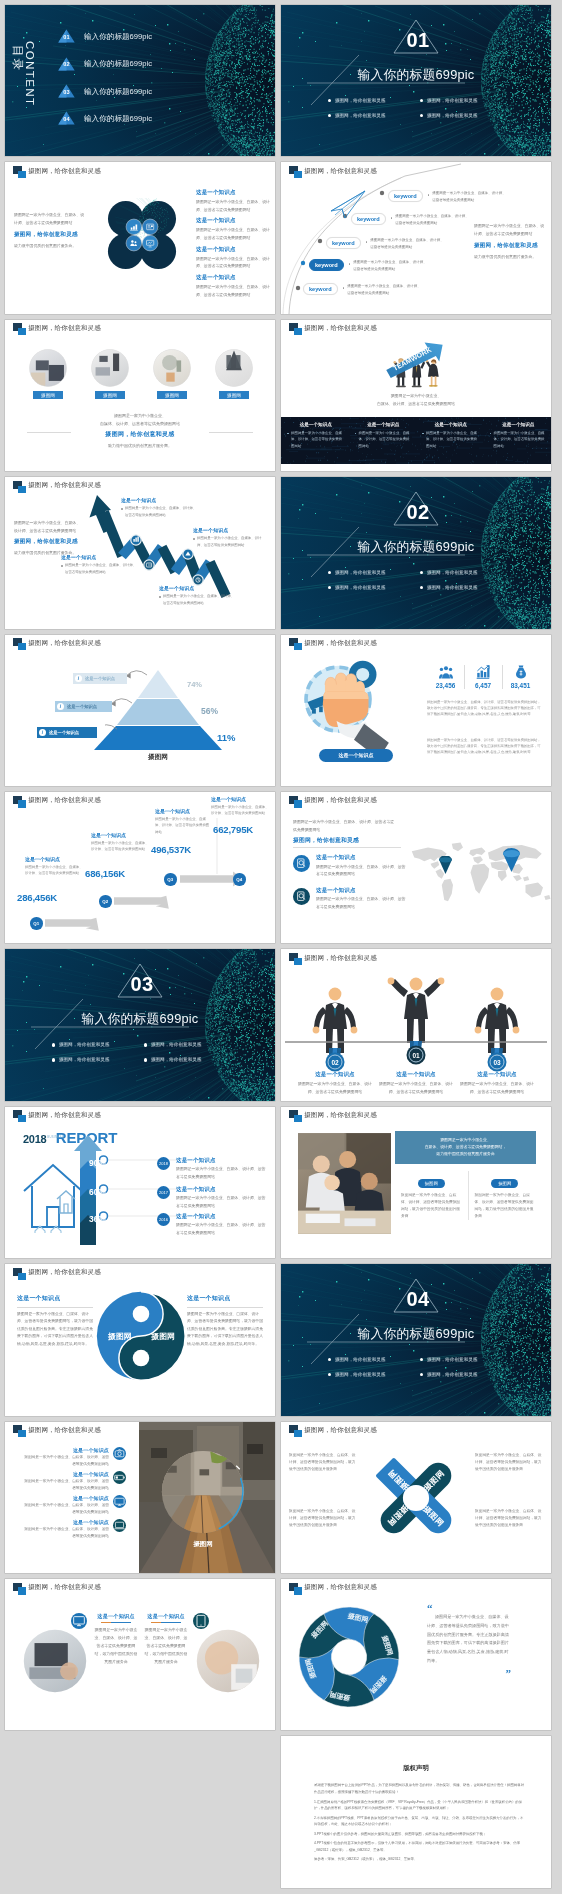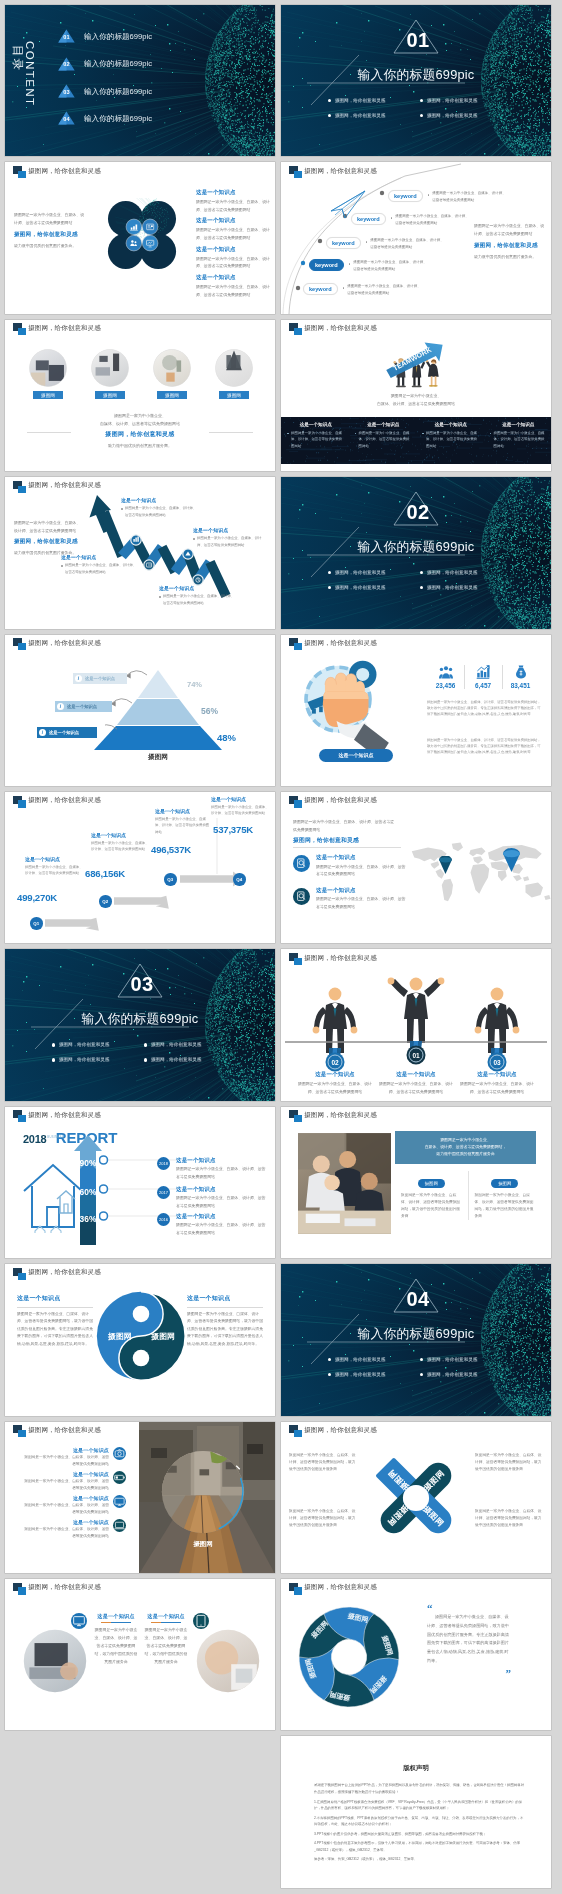--- a/index.html
+++ b/index.html
@@ -143,21 +143,21 @@
   .pd-txt .bd{margin-top:2px;}
 
   
   .hs-head{position:absolute;left:18px;top:22px;display:flex;align-items:baseline;}
   .hs-y{font-size:11px;font-weight:bold;color:#11455f;letter-spacing:-.3px;}
   .hs-sub{font-size:2.8px;color:#7fb0d0;margin-left:1px;position:relative;top:-5px;letter-spacing:.3px;}
   .hs-r{font-size:15px;font-weight:bold;color:#2a7fc4;margin-left:-8px;letter-spacing:-.2px;}
   .hs-svg{position:absolute;left:16px;top:48px;}
   .hs-arrow{position:absolute;left:68px;top:28px;}
   .hs-lines{position:absolute;left:94px;top:48px;}
-  .hs-pct{position:absolute;left:68px;width:30px;text-align:center;font-size:8.4px;font-weight:bold;color:#fff;}
+  .hs-pct{position:absolute;left:84px;width:30px;font-size:8.4px;font-weight:bold;color:#fff;}
   .hs-row{position:absolute;left:152px;width:112px;display:flex;}
   .hs-yr{width:13px;height:13px;border-radius:50%;background:#1b6fb5;color:#fff;font-size:4px;
          display:flex;align-items:center;justify-content:center;flex:none;margin-right:6px;}
   .hs-tx{flex:1;}
   .hs-tx .bd{margin-top:1.5px;}
 
   
   .pt-img{position:absolute;left:17px;top:24px;}
   .pt-ban{position:absolute;left:114px;top:24px;width:141px;height:33px;background:#4b87ab;color:#fff;
       font-size:3.9px;line-height:1.85;text-align:center;padding:5px 6px;box-sizing:border-box;}
@@ -803,21 +803,21 @@
       <div class="py-lab" style="left:50px;top:66px;width:55px;background:#a9cde6;color:#4a7ea3">
         <span class="py-i">i</span>
         <span>这是一个知识点</span>
       </div>
       <div class="py-lab" style="left:32px;top:92px;width:58px;background:#1d74b4;color:#ffffff">
         <span class="py-i">i</span>
         <span>这是一个知识点</span>
       </div>
       <div class="py-pct" style="left:182px;top:45px;font-size:7.5px;color:#b2c3ce">74%</div>
       <div class="py-pct" style="left:196px;top:71px;font-size:8.5px;color:#89a7bb">56%</div>
-      <div class="py-pct" style="left:212px;top:97px;font-size:9.5px;color:#1b79c4">48%</div>
+      <div class="py-pct" style="left:212px;top:97px;font-size:9.5px;color:#1b79c4">11%</div>
       <div class="py-base">摄图网</div>
     </div>
 <div style="left:281px;top:634.6px" class="slide s-fs">
       <div class="hdr">
         <span class="logo">
           <i class="a"></i>
           <i class="b"></i>
         </span>
         <span class="hdr-t">摄图网，给你创意和灵感</span>
       </div>
@@ -909,24 +909,24 @@
         <div class="st-b">摄图网是一家为中小微企业、自媒体、设计师、运营者等提供免费摄图网站</div>
       </div>
       <div class="st-blk" style="left:150px;top:16px;width:56px">
         <div class="st-t">这是一个知识点</div>
         <div class="st-b">摄图网是一家为中小微企业、自媒体、设计师、运营者等提供免费摄图网站</div>
       </div>
       <div class="st-blk" style="left:206px;top:4px;width:58px">
         <div class="st-t">这是一个知识点</div>
         <div class="st-b">摄图网是一家为中小微企业、自媒体、设计师、运营者等提供免费摄图网站</div>
       </div>
-      <div class="st-val" style="left:12px;top:100px">499,270K</div>
+      <div class="st-val" style="left:12px;top:100px">286,456K</div>
       <div class="st-val" style="left:80px;top:76px">686,156K</div>
       <div class="st-val" style="left:146px;top:52px">496,537K</div>
-      <div class="st-val" style="left:208px;top:32px">537,375K</div>
+      <div class="st-val" style="left:208px;top:32px">662,795K</div>
       <div class="st-tag" style="left:25px;top:125px">Q1</div>
       <div class="st-tag" style="left:94px;top:103px">Q2</div>
       <div class="st-tag" style="left:159px;top:81px">Q3</div>
       <div class="st-tag" style="left:228px;top:81px">Q4</div>
     </div>
 <div style="left:281px;top:792.0px" class="slide s-wm">
       <div class="hdr">
         <span class="logo">
           <i class="a"></i>
           <i class="b"></i>

